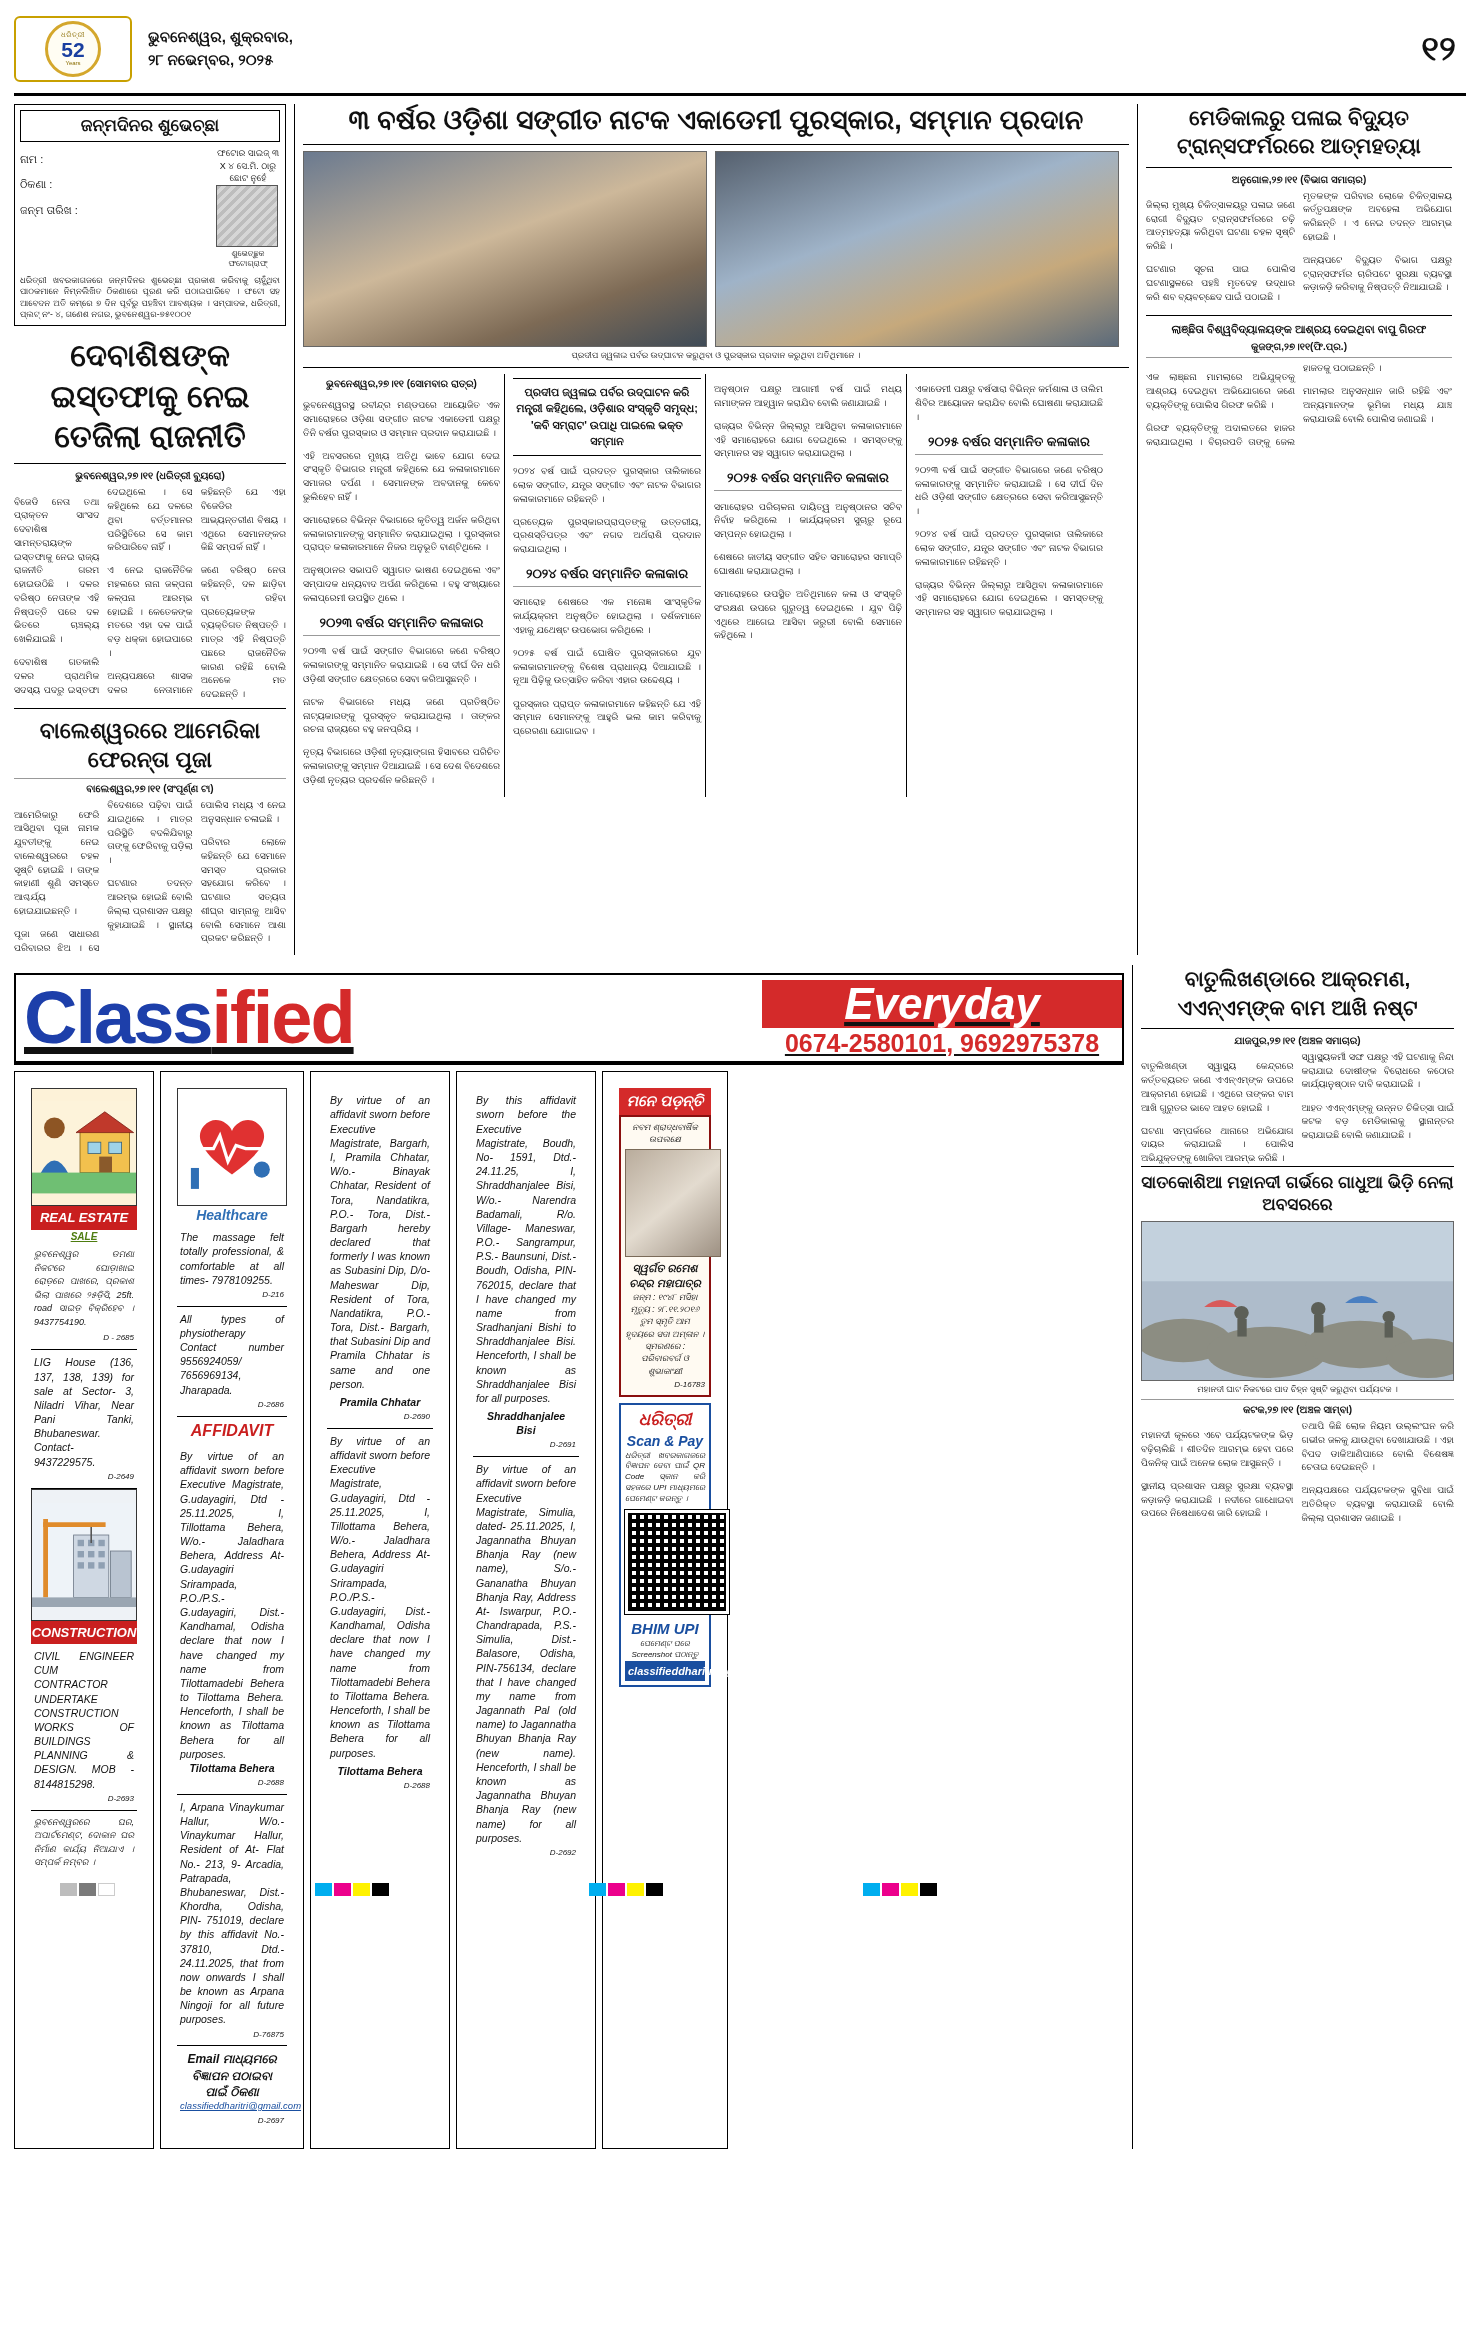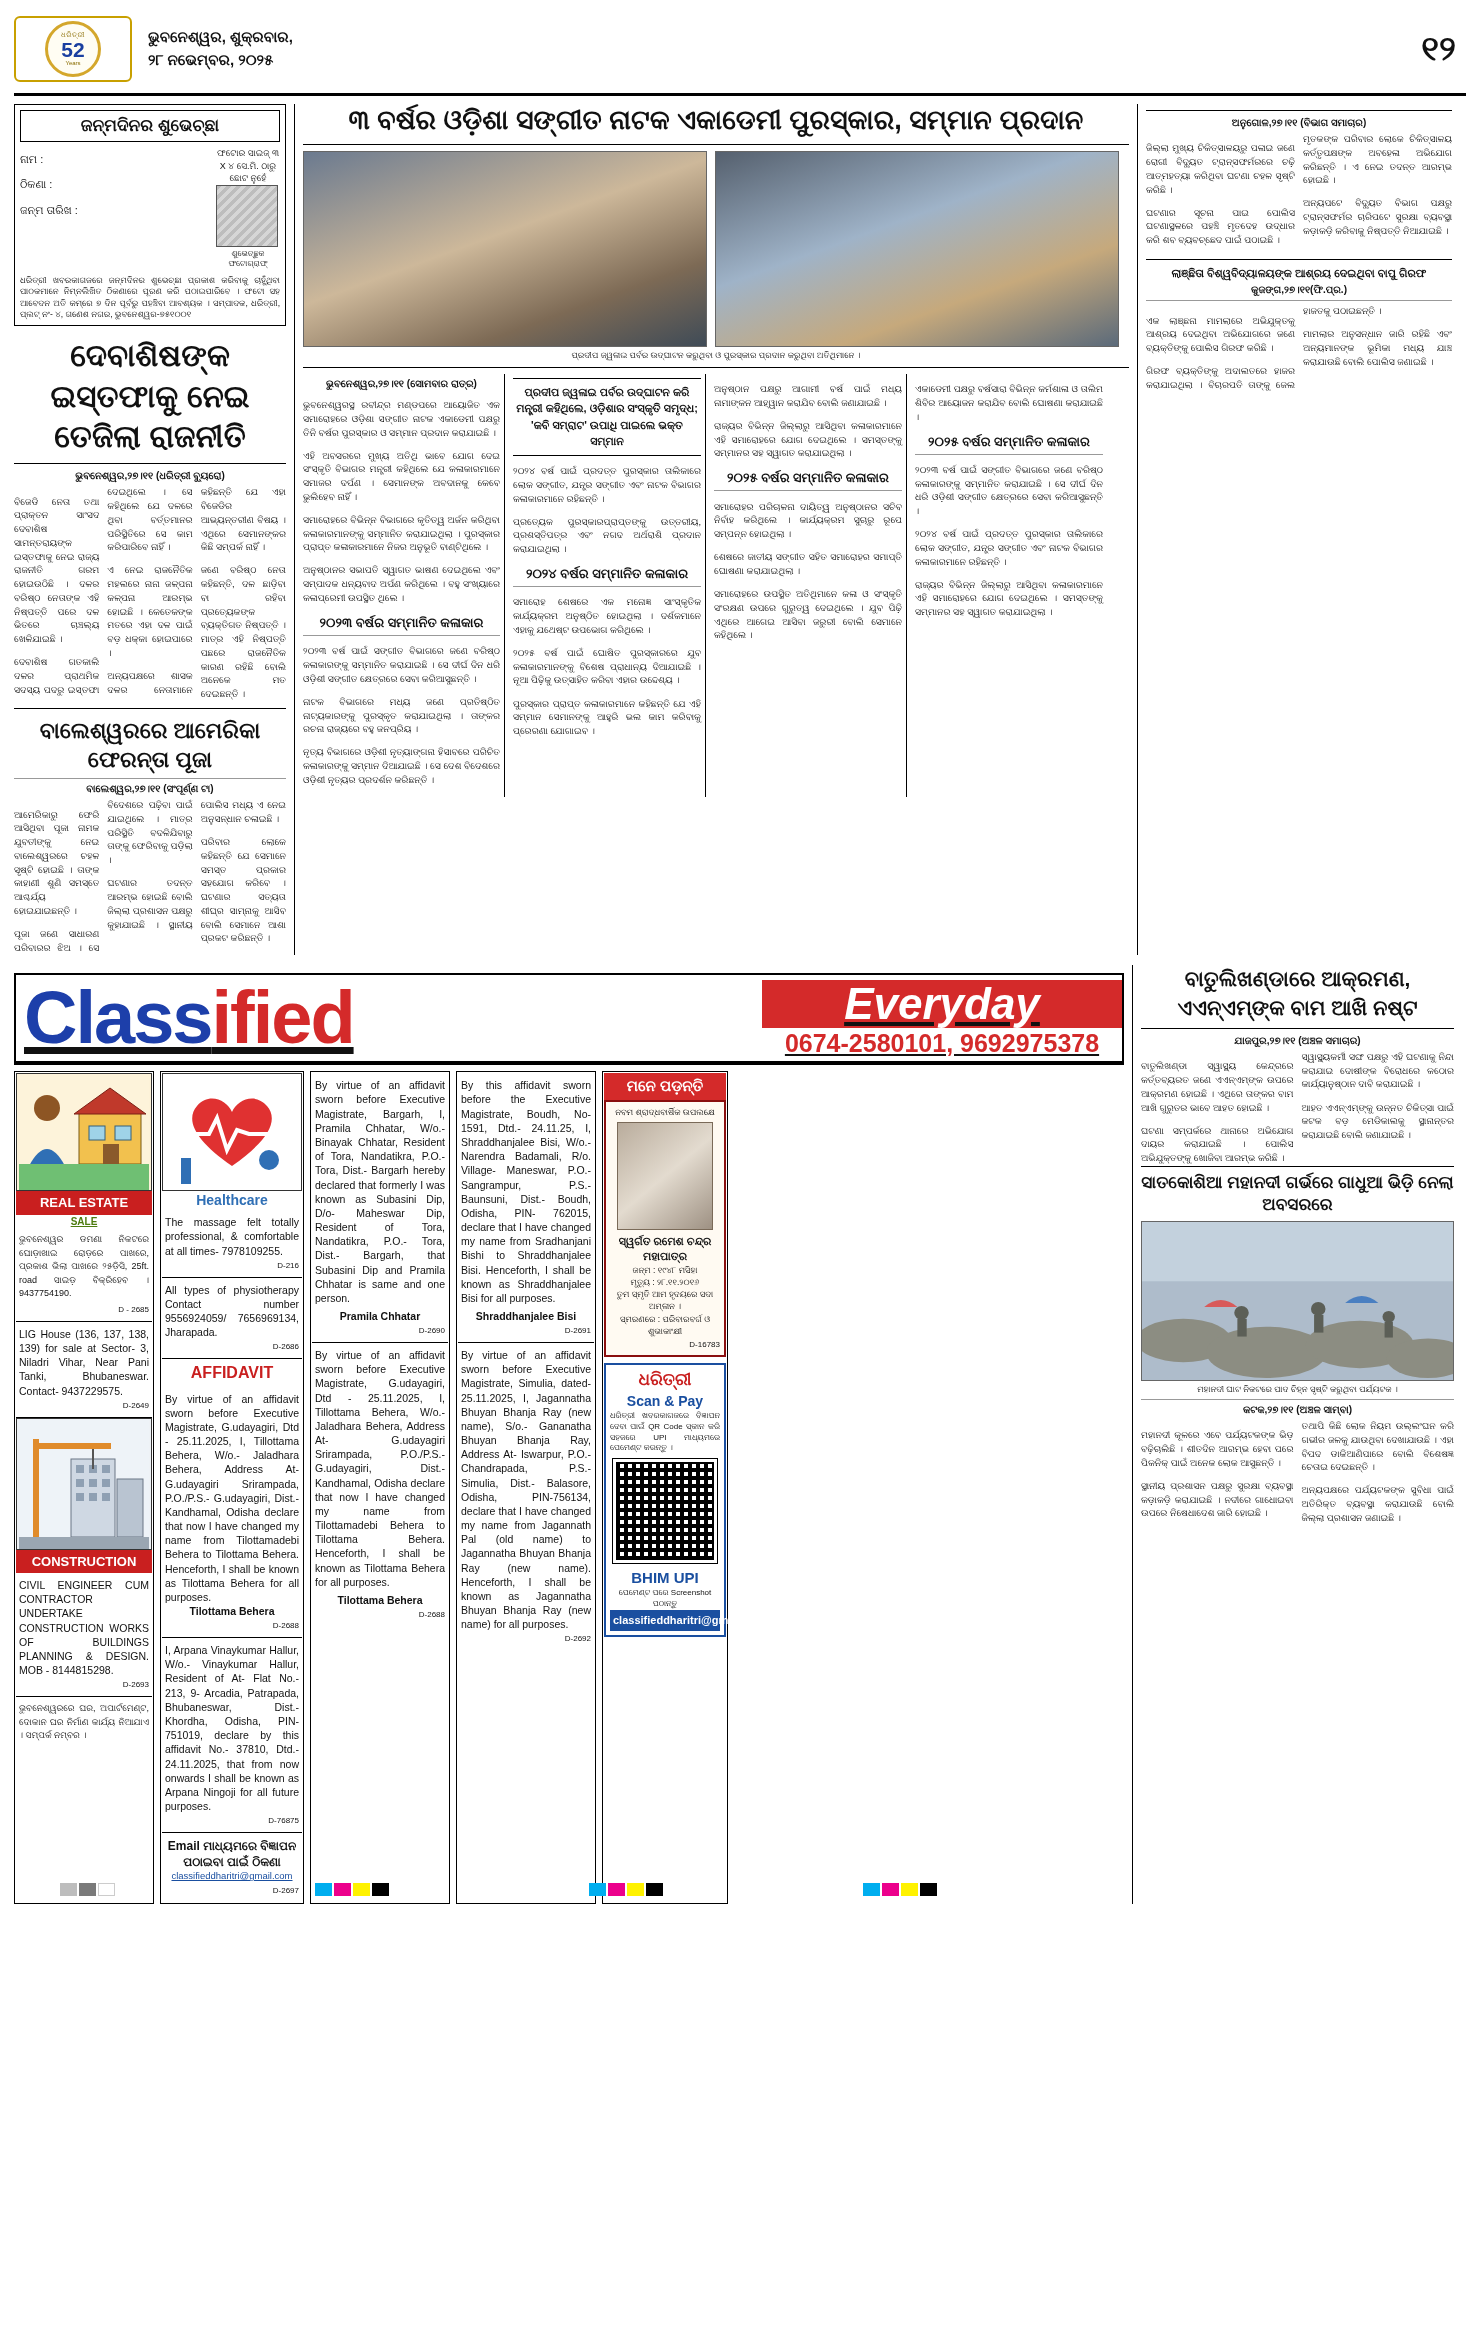--- a/index.html
+++ b/index.html
@@ -83,21 +83,21 @@
   .classified-word span { font-size:74px; font-weight:bold; letter-spacing:-2px; line-height:.9; }
   .cw-c { color:#1d3faa; }
   .cw-l { color:#d42a2a; }
   .everyday-block { width:360px; background:#fff; display:flex; flex-direction:column; justify-content:center; }
   .everyday { background:#d42a2a; color:#fff; font-size:44px; font-weight:bold; font-style:italic;
     text-align:center; line-height:1; padding:2px 4px; }
   .phones { color:#d42a2a; font-size:25px; font-weight:bold; text-align:center; line-height:1.1; padding-top:2px;}
 
   
   .ads { display:flex; gap:6px; margin-top:6px; }
-  .ad-col { border:1px solid #000; padding:1px; font-size:10.5px; line-height:1.35; text-align:justify; }
+  .ad-col { border:1px solid #000; padding:16px; font-size:10.5px; line-height:1.35; text-align:justify;font-style:italic; }
   .ad-col .blk { border-bottom:1px solid #000; padding:5px 3px; }
   .ad-col .blk:last-child { border-bottom:0; }
   .code { font-size:8px; text-align:right; display:block; margin-top:3px; }
   .cat-title { background:#c91f1f; color:#fff; font-size:13px; font-weight:bold; text-align:center; padding:3px 0; }
   .cat-sub { font-size:10px; font-weight:bold; text-align:center; text-decoration:underline; color:#4d7c0f; }
   .affidavit-h { color:#c91f1f; font-size:16px; font-weight:bold; text-align:center; padding:3px 0; }
   .small-od { font-size:9px; line-height:1.5; text-align:justify; }
 
   .art-realestate { height:118px; background:#fdf2d8; border:1px solid #333; position:relative; overflow:hidden;}
   .art-health { height:118px; background:#fff; border:1px solid #333; position:relative; overflow:hidden;}
@@ -269,20 +269,21 @@
               <p>୨୦୨୩ ବର୍ଷ ପାଇଁ ସଙ୍ଗୀତ ବିଭାଗରେ ଜଣେ ବରିଷ୍ଠ କଳାକାରଙ୍କୁ ସମ୍ମାନିତ କରାଯାଇଛି । ସେ ଦୀର୍ଘ ଦିନ ଧରି ଓଡ଼ିଶୀ ସଙ୍ଗୀତ କ୍ଷେତ୍ରରେ ସେବା କରିଆସୁଛନ୍ତି ।</p>
               <p>୨୦୨୪ ବର୍ଷ ପାଇଁ ପ୍ରଦତ୍ତ ପୁରସ୍କାର ତାଲିକାରେ ଲୋକ ସଙ୍ଗୀତ, ଯନ୍ତ୍ର ସଙ୍ଗୀତ ଏବଂ ନାଟକ ବିଭାଗର କଳାକାରମାନେ ରହିଛନ୍ତି ।</p>
               <p>ରାଜ୍ୟର ବିଭିନ୍ନ ଜିଲ୍ଲାରୁ ଆସିଥିବା କଳାକାରମାନେ ଏହି ସମାରୋହରେ ଯୋଗ ଦେଇଥିଲେ । ସମସ୍ତଙ୍କୁ ସମ୍ମାନର ସହ ସ୍ୱାଗତ କରାଯାଇଥିଲା ।</p>
             </div>
           </div>
         </div>
       </div>
     </div>
 
     <div class="col col-c v-divider" style="padding-left:8px;">
+      <div class="hl-right">ମେଡିକାଲରୁ ପଳାଇ ବିଦ୍ୟୁତ ଟ୍ରାନ୍ସଫର୍ମରରେ ଆତ୍ମହତ୍ୟା</div>
       <hr class="hr">
       <div class="dateline">ଅନୁଗୋଳ,୨୭।୧୧ (ବିଭାଗ ସମାଚାର)</div>
       <div class="body-text two-col">
         <p>ଜିଲ୍ଲା ମୁଖ୍ୟ ଚିକିତ୍ସାଳୟରୁ ପଳାଇ ଜଣେ ରୋଗୀ ବିଦ୍ୟୁତ ଟ୍ରାନ୍ସଫର୍ମରରେ ଚଢ଼ି ଆତ୍ମହତ୍ୟା କରିଥିବା ଘଟଣା ଚହଳ ସୃଷ୍ଟି କରିଛି ।</p>
         <p>ଘଟଣାର ସୂଚନା ପାଇ ପୋଲିସ ଘଟଣାସ୍ଥଳରେ ପହଞ୍ଚି ମୃତଦେହ ଉଦ୍ଧାର କରି ଶବ ବ୍ୟବଚ୍ଛେଦ ପାଇଁ ପଠାଇଛି ।</p>
         <p>ମୃତକଙ୍କ ପରିବାର ଲୋକେ ଚିକିତ୍ସାଳୟ କର୍ତ୍ତୃପକ୍ଷଙ୍କ ଅବହେଳା ଅଭିଯୋଗ କରିଛନ୍ତି । ଏ ନେଇ ତଦନ୍ତ ଆରମ୍ଭ ହୋଇଛି ।</p>
         <p>ଅନ୍ୟପଟେ ବିଦ୍ୟୁତ ବିଭାଗ ପକ୍ଷରୁ ଟ୍ରାନ୍ସଫର୍ମର ଚାରିପଟେ ସୁରକ୍ଷା ବ୍ୟବସ୍ଥା କଡ଼ାକଡ଼ି କରିବାକୁ ନିଷ୍ପତ୍ତି ନିଆଯାଇଛି ।</p>
       </div>
       <hr class="hr">
       <div class="hl-right" style="font-size:11px;">ଲାଞ୍ଛିତା ବିଶ୍ୱବିଦ୍ୟାଳୟଙ୍କ ଆଶ୍ରୟ ଦେଇଥିବା ବାପୁ ଗିରଫ</div>

